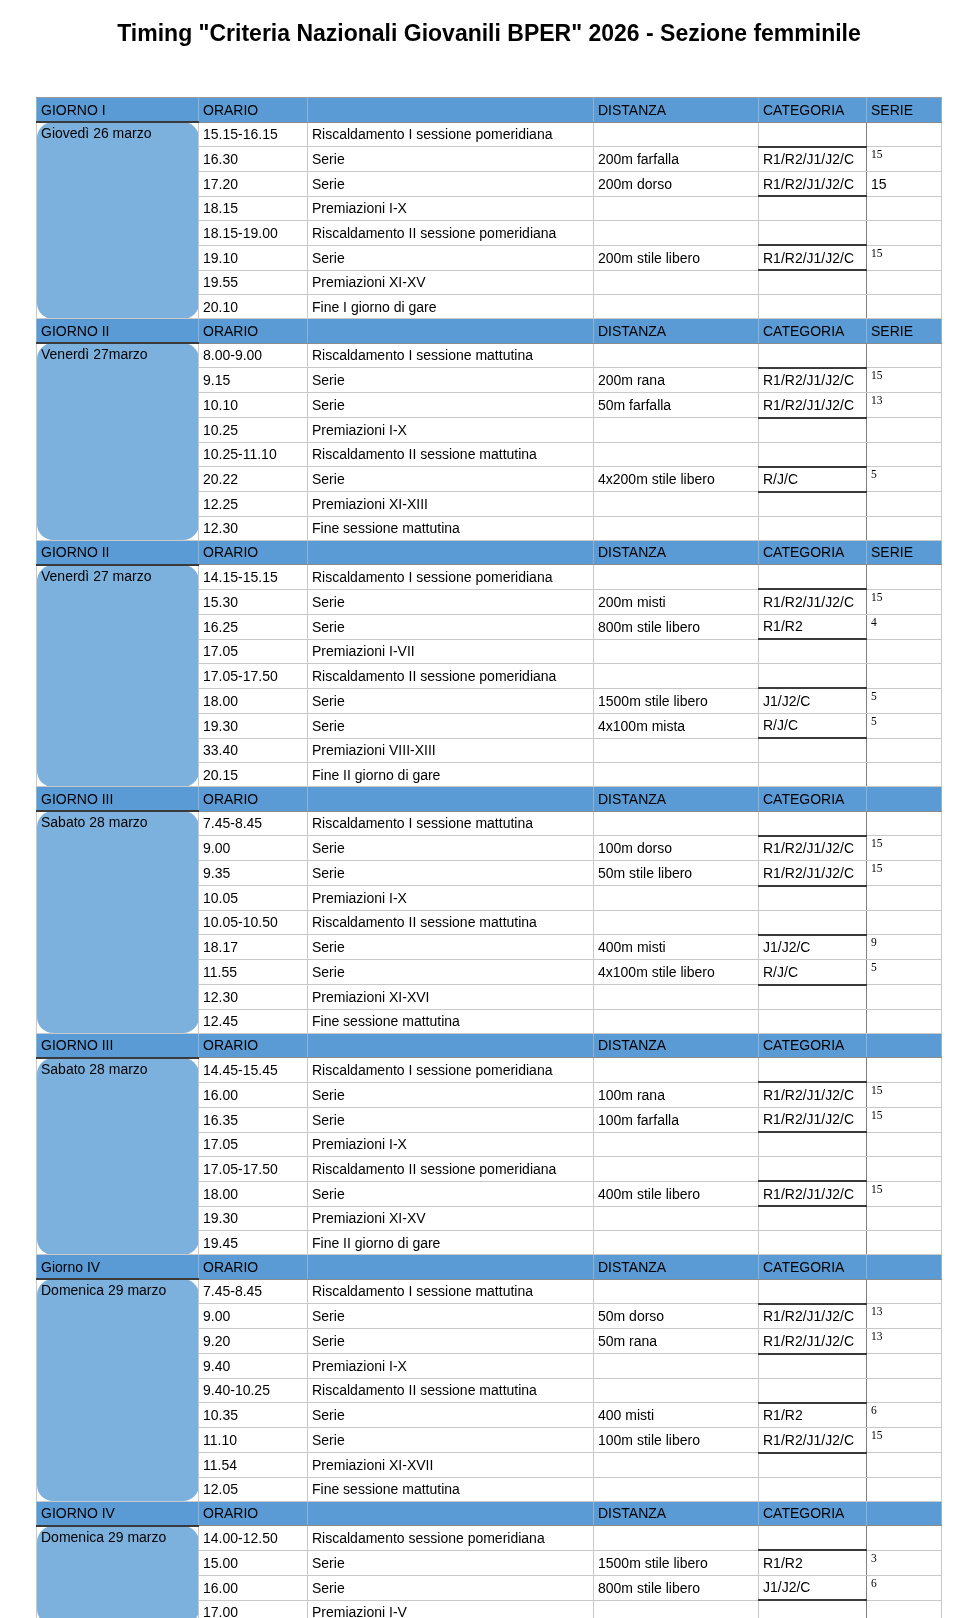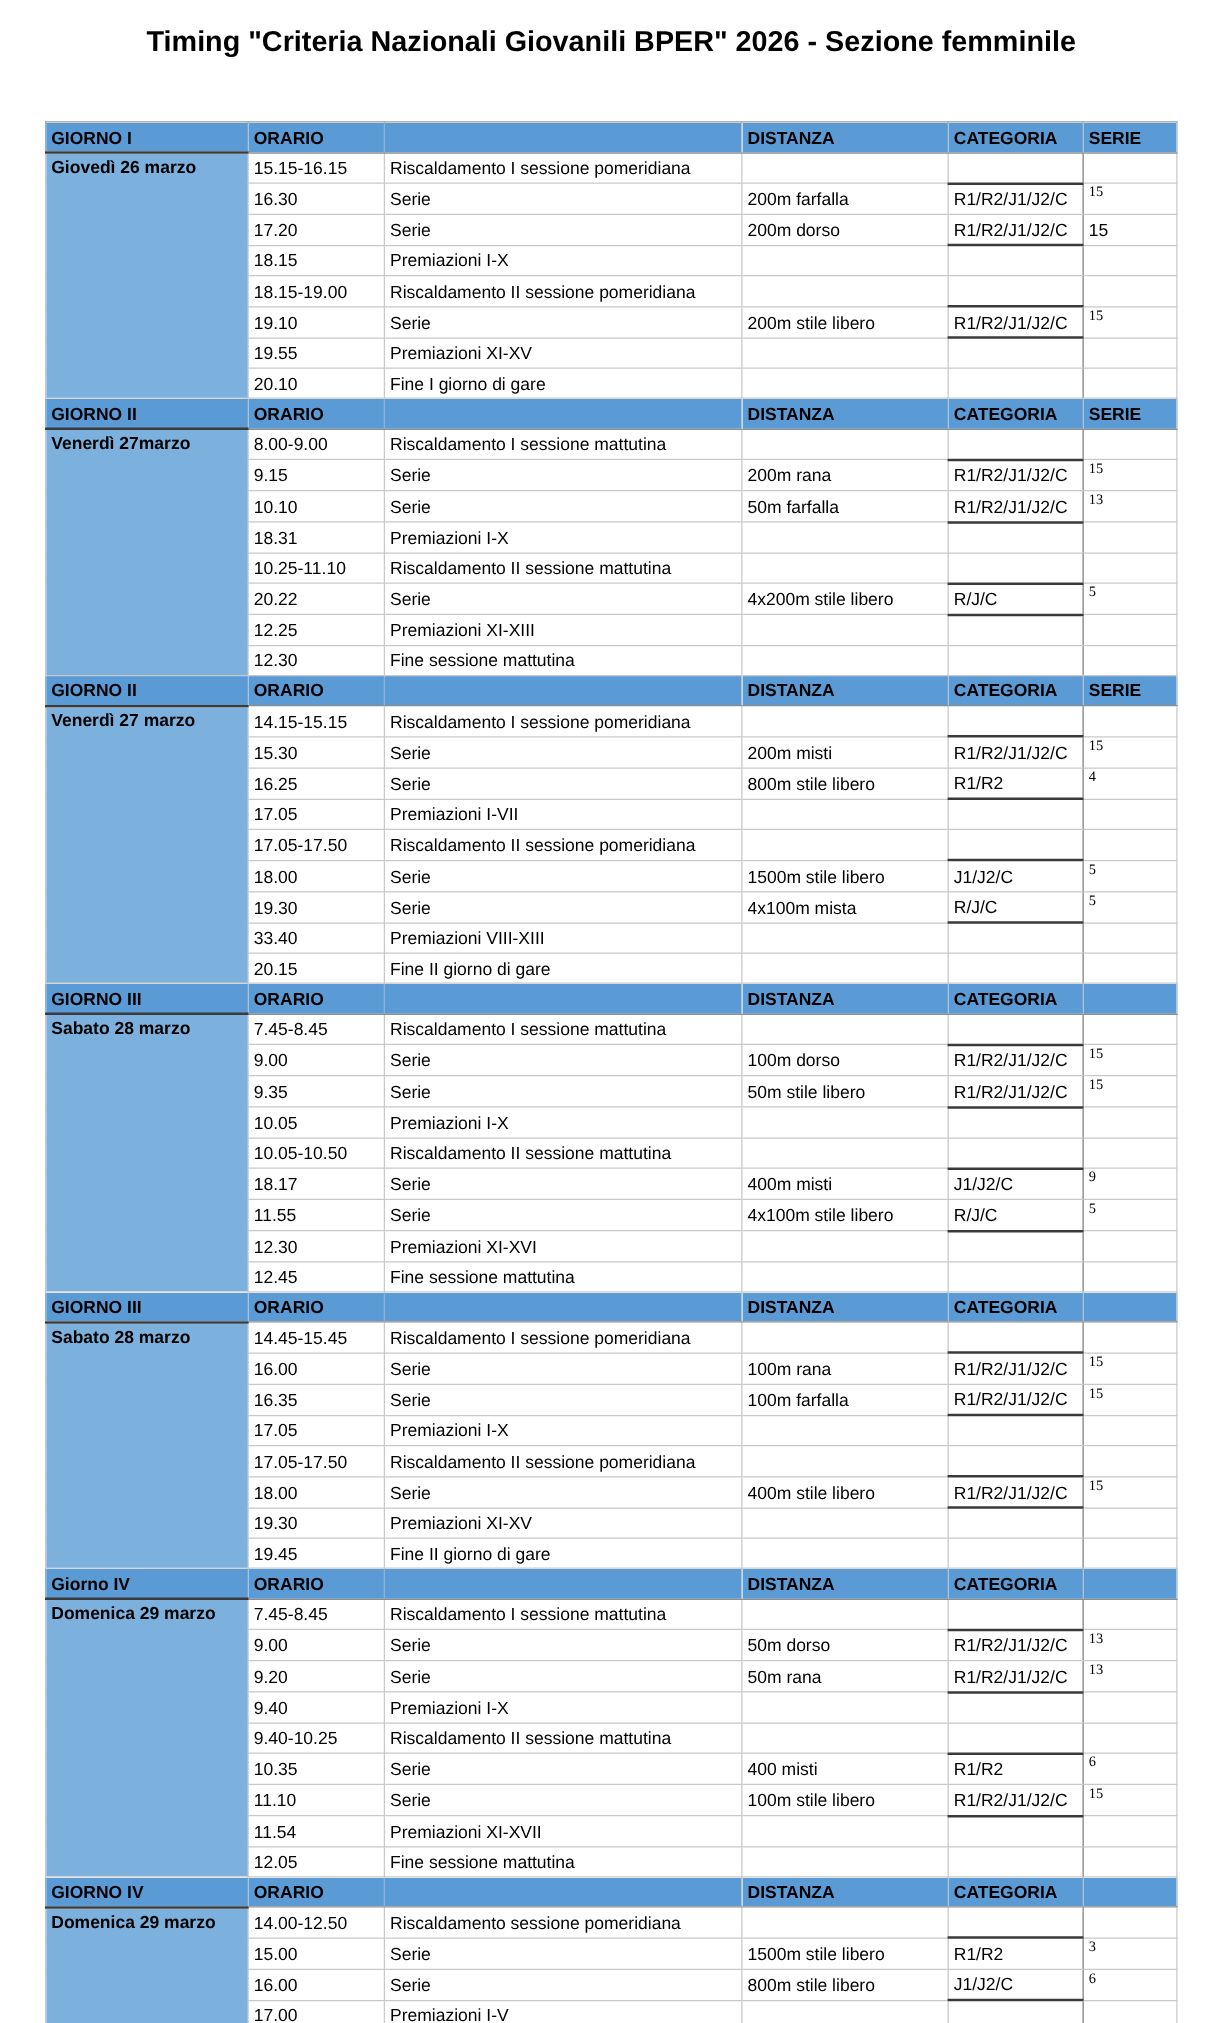--- a/index.html
+++ b/index.html
@@ -35,33 +35,34 @@
     padding:0 4px;
     height:23px;
     font-size:14px;
     vertical-align:middle;
     overflow:hidden;
     white-space:nowrap;
     text-align:left;
   }
   tr.section-header th{
     background:var(--hdr-bg);
-    font-weight:bold;
+    font-weight:normal;
     border-color:#8fb2cf;
     border-top:1px solid #9b9b9b;
     border-bottom:1px solid #8c8c8c;
   }
   tr.section-header th.giorno-hdr{
     border-bottom:2px solid var(--dark);
   }
   td.day-cell{
     background:var(--day-bg);
-    font-weight:bold;
+    font-weight:normal;
     vertical-align:top;
     padding-top:2px;
+    border-radius:16px;
   }
   td.cat{
     border-left-color:#9b9b9b;
     border-right-color:var(--mid);
   }
   td.serie{
     border-left-color:var(--mid);
   }
   td.cat.block-top{ border-top:2px solid var(--dark); }
   td.cat.block-bottom{ border-bottom:2px solid var(--dark); }
@@ -178,21 +179,21 @@
           <td class="serie serie-sup">15</td>
         </tr>
         <tr>
           <td>10.10</td>
           <td>Serie</td>
           <td>50m farfalla</td>
           <td class="cat block-bottom">R1/R2/J1/J2/C</td>
           <td class="serie serie-sup">13</td>
         </tr>
         <tr>
-          <td>18.31</td>
+          <td>10.25</td>
           <td>Premiazioni I-X</td>
           <td></td>
           <td class="cat"></td>
           <td class="serie"></td>
         </tr>
         <tr>
           <td>10.25-11.10</td>
           <td>Riscaldamento II sessione mattutina</td>
           <td></td>
           <td class="cat"></td>

